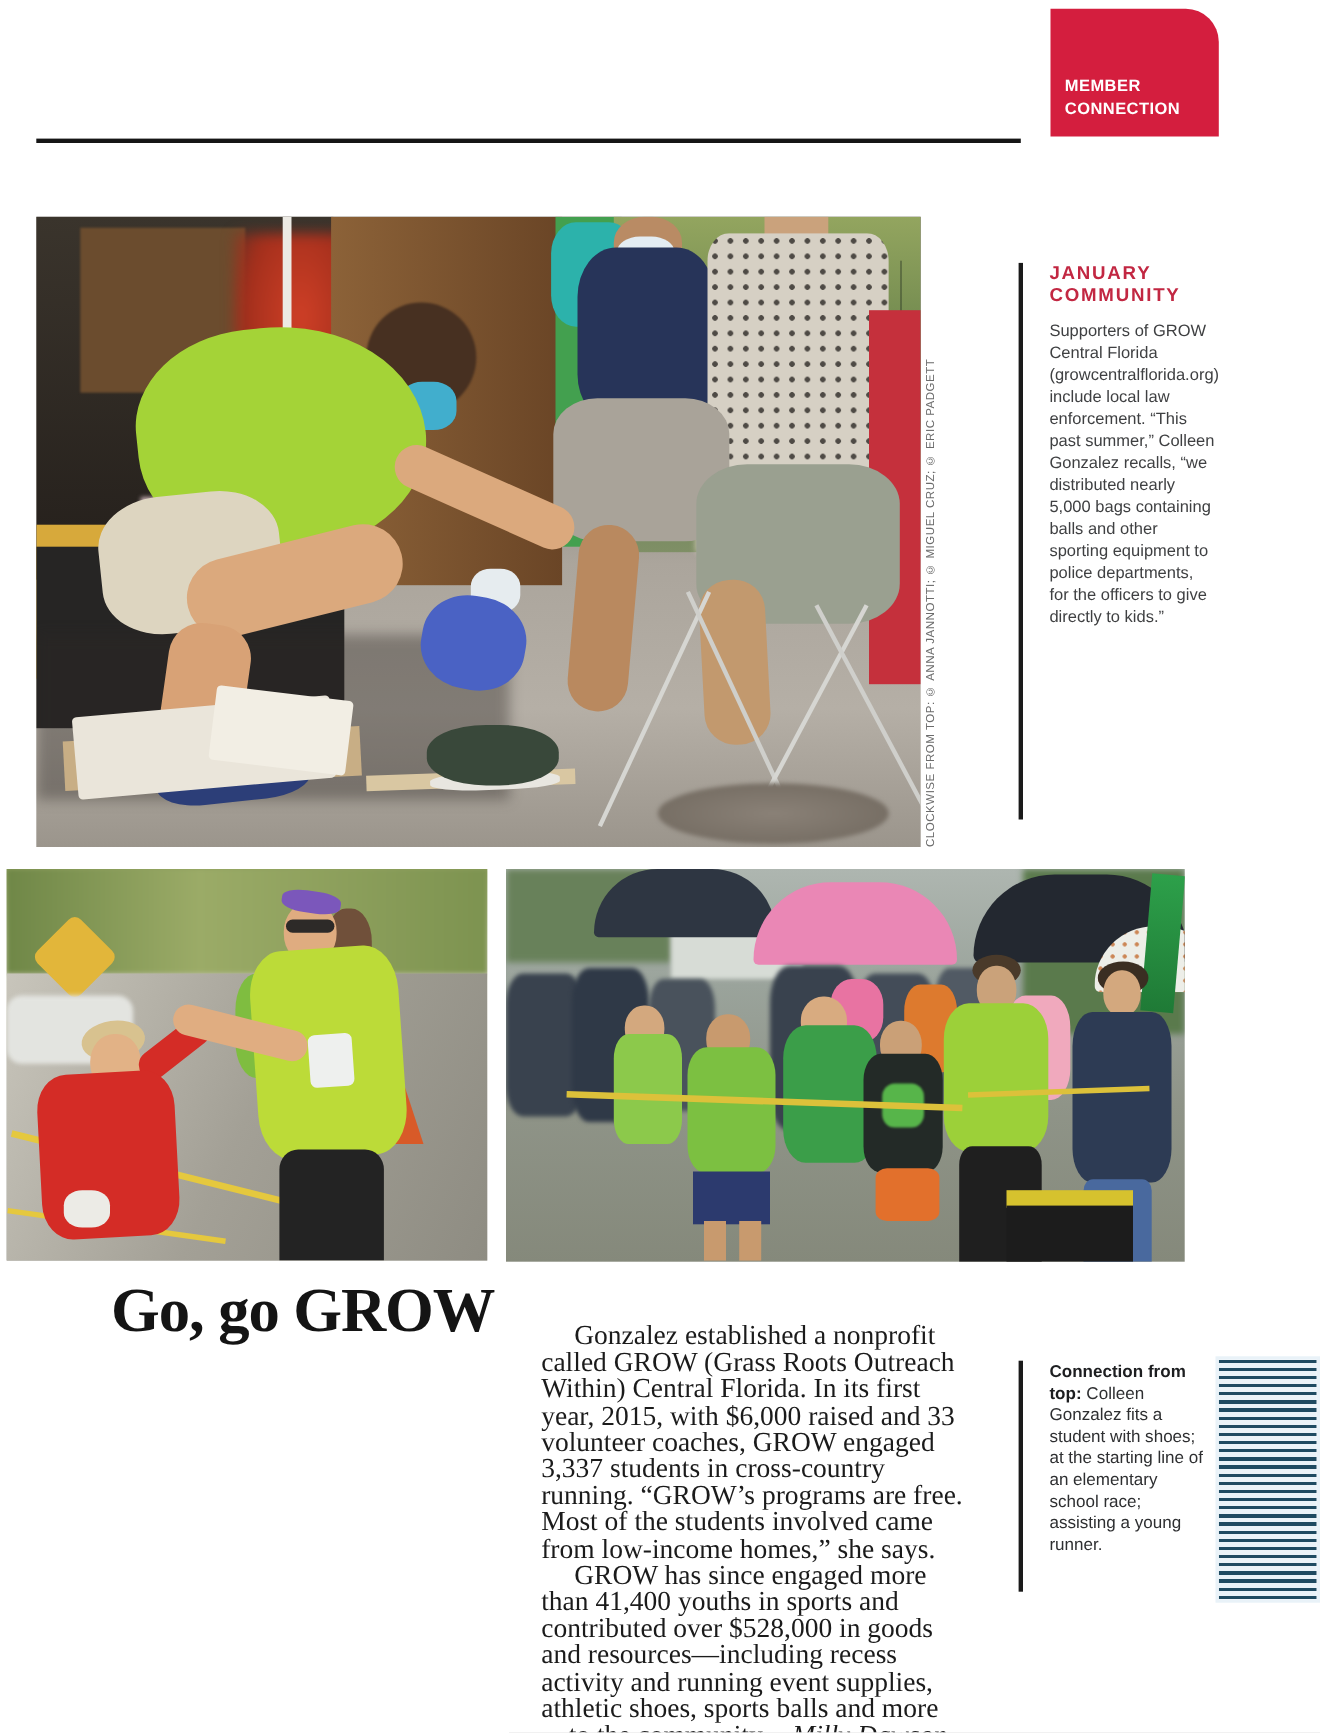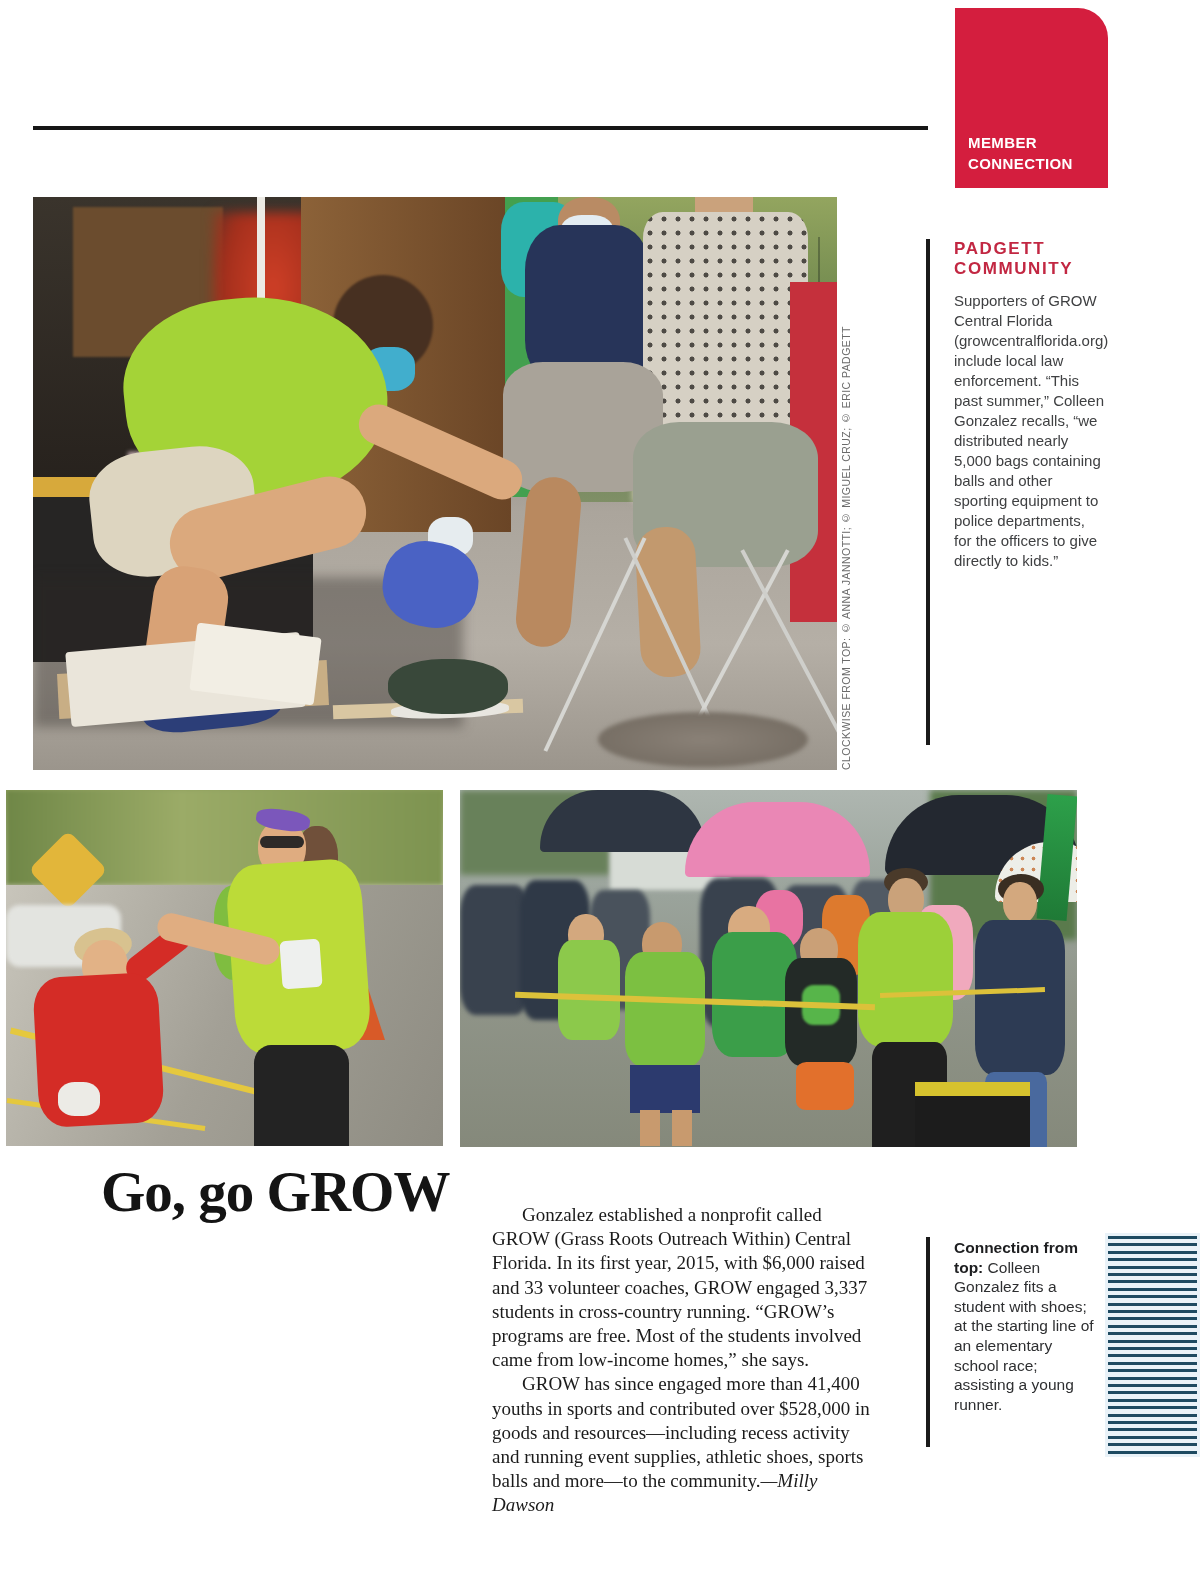--- a/index.html
+++ b/index.html
@@ -1,21 +1,21 @@
 <!DOCTYPE html>
 <html><head>
 <meta charset="utf-8">
 <style>
   html,body{margin:0;padding:0;background:#e8e8e8;}
   #page{position:relative;width:1200px;height:1575px;background:#ffffff;overflow:hidden;
         font-family:"Liberation Sans",sans-serif;margin:0 auto;}
   .abs{position:absolute;}
   
   .top-rule{left:33px;top:126px;width:895px;height:4px;background:#161616;}
-  .badge{left:955px;top:8px;width:153px;height:180px;background:#d41e3e;border-radius:0 30px 0 0;}
+  .badge{left:955px;top:8px;width:153px;height:116px;background:#d41e3e;border-radius:0 30px 0 0;}
   .badge-text{position:absolute;left:13px;bottom:13px;color:#fff;font-weight:700;font-size:15px;
               line-height:1.45;letter-spacing:.4px;}
   
   .photo{overflow:hidden;background:#9a948c;}
   .photo-top{left:33px;top:197px;width:804px;height:573px;}
   .photo-left{left:6px;top:790px;width:437px;height:356px;}
   .photo-right{left:460px;top:790px;width:617px;height:357px;}
   .blur1{filter:blur(1px);} .blur2{filter:blur(2px);} .blur3{filter:blur(3px);} .blur6{filter:blur(6px);}
   .tri{width:0;height:0;border-style:solid;border-color:transparent;}
   
@@ -25,21 +25,21 @@
   
   .vbar{width:4px;background:#1a1a1a;}
   .sidebar{left:954px;top:239px;width:151px;}
   .sidebar-heading{margin:0 0 12px;font-size:17px;font-weight:700;letter-spacing:1.6px;
                    line-height:1.18;color:#c22742;}
   .sidebar p{margin:0 0 13px;font-size:15px;line-height:20px;color:#3f4042;}
   .sidebar em,.caption em{font-style:italic;}
   
   .headline{left:101px;top:1125px;font-family:"Liberation Serif",serif;font-weight:700;
             font-size:57px;letter-spacing:-1px;color:#141414;line-height:1;}
-  .bodycol p{margin:0;font-family:"Liberation Serif",serif;font-size:19px;line-height:24.2px;color:#1b1b1b;}
+  .bodycol p{margin:0;font-family:"Liberation Serif",serif;font-size:25px;line-height:24.2px;color:#1b1b1b;}
   .col1{left:103px;top:1258px;width:376px;}
   .col2{left:492px;top:1203px;width:386px;}
   .indent{text-indent:30px;}
   .byline{font-style:italic;}
   
   .caption{left:954px;top:1238px;width:143px;font-size:15.5px;line-height:19.6px;color:#2e2f31;}
   .caption b{color:#1d1e20;}
   .stripes{left:1105px;top:1233px;width:89px;height:218px;
            background:repeating-linear-gradient(180deg,#1e4a61 0 3px,#e9f2f8 3px 7.4px);
            border:3px solid #e9f2f8;}
@@ -116,21 +116,21 @@
     <div class="abs blur2" style="left:565px;top:515px;width:210px;height:55px;background:radial-gradient(#8a8177,#6f675d);border-radius:50%;"></div>
   </div>
 
   <div class="abs credit">
     <span>CLOCKWISE FROM TOP: © ANNA JANNOTTI; © MIGUEL CRUZ; © ERIC PADGETT</span>
   </div>
 
   <div class="abs vbar" style="left:926px;top:239px;height:506px;"></div>
   <div class="abs sidebar">
     <h3 class="sidebar-heading">
-      <span>PADGETT</span><br>
+      <span>JANUARY</span><br>
       <span>COMMUNITY</span>
     </h3>
     <p>Supporters of GROW Central Florida (growcentralflorida.org) include local law enforcement. “This past summer,” Colleen Gonzalez recalls, “we distributed nearly 5,000 bags containing balls and other sporting equipment to police departments, for the officers to give directly to kids.”</p>
   </div>
 
   <div class="abs photo photo-left" style="background:linear-gradient(180deg,#8fa05e 0%,#b9c19b 18%,#c4c0b0 32%,#a9a79c 62%,#9a988e 100%);">
     <div class="abs blur2" style="left:0;top:0;width:437px;height:95px;background:linear-gradient(90deg,#6f8747,#9bab67 40%,#7d9350);"></div>
     <div class="abs" style="left:0;top:95px;width:437px;height:261px;background:linear-gradient(115deg,#c8c5bb 0%,#a3a096 50%,#8e8c82 100%);"></div>
     <div class="abs" style="left:34px;top:52px;width:56px;height:56px;background:#e2b63a;border-radius:8px;transform:rotate(45deg);"></div>
     <div class="abs blur2" style="left:0;top:115px;width:115px;height:62px;background:#e3e4e0;border-radius:14px;"></div>

